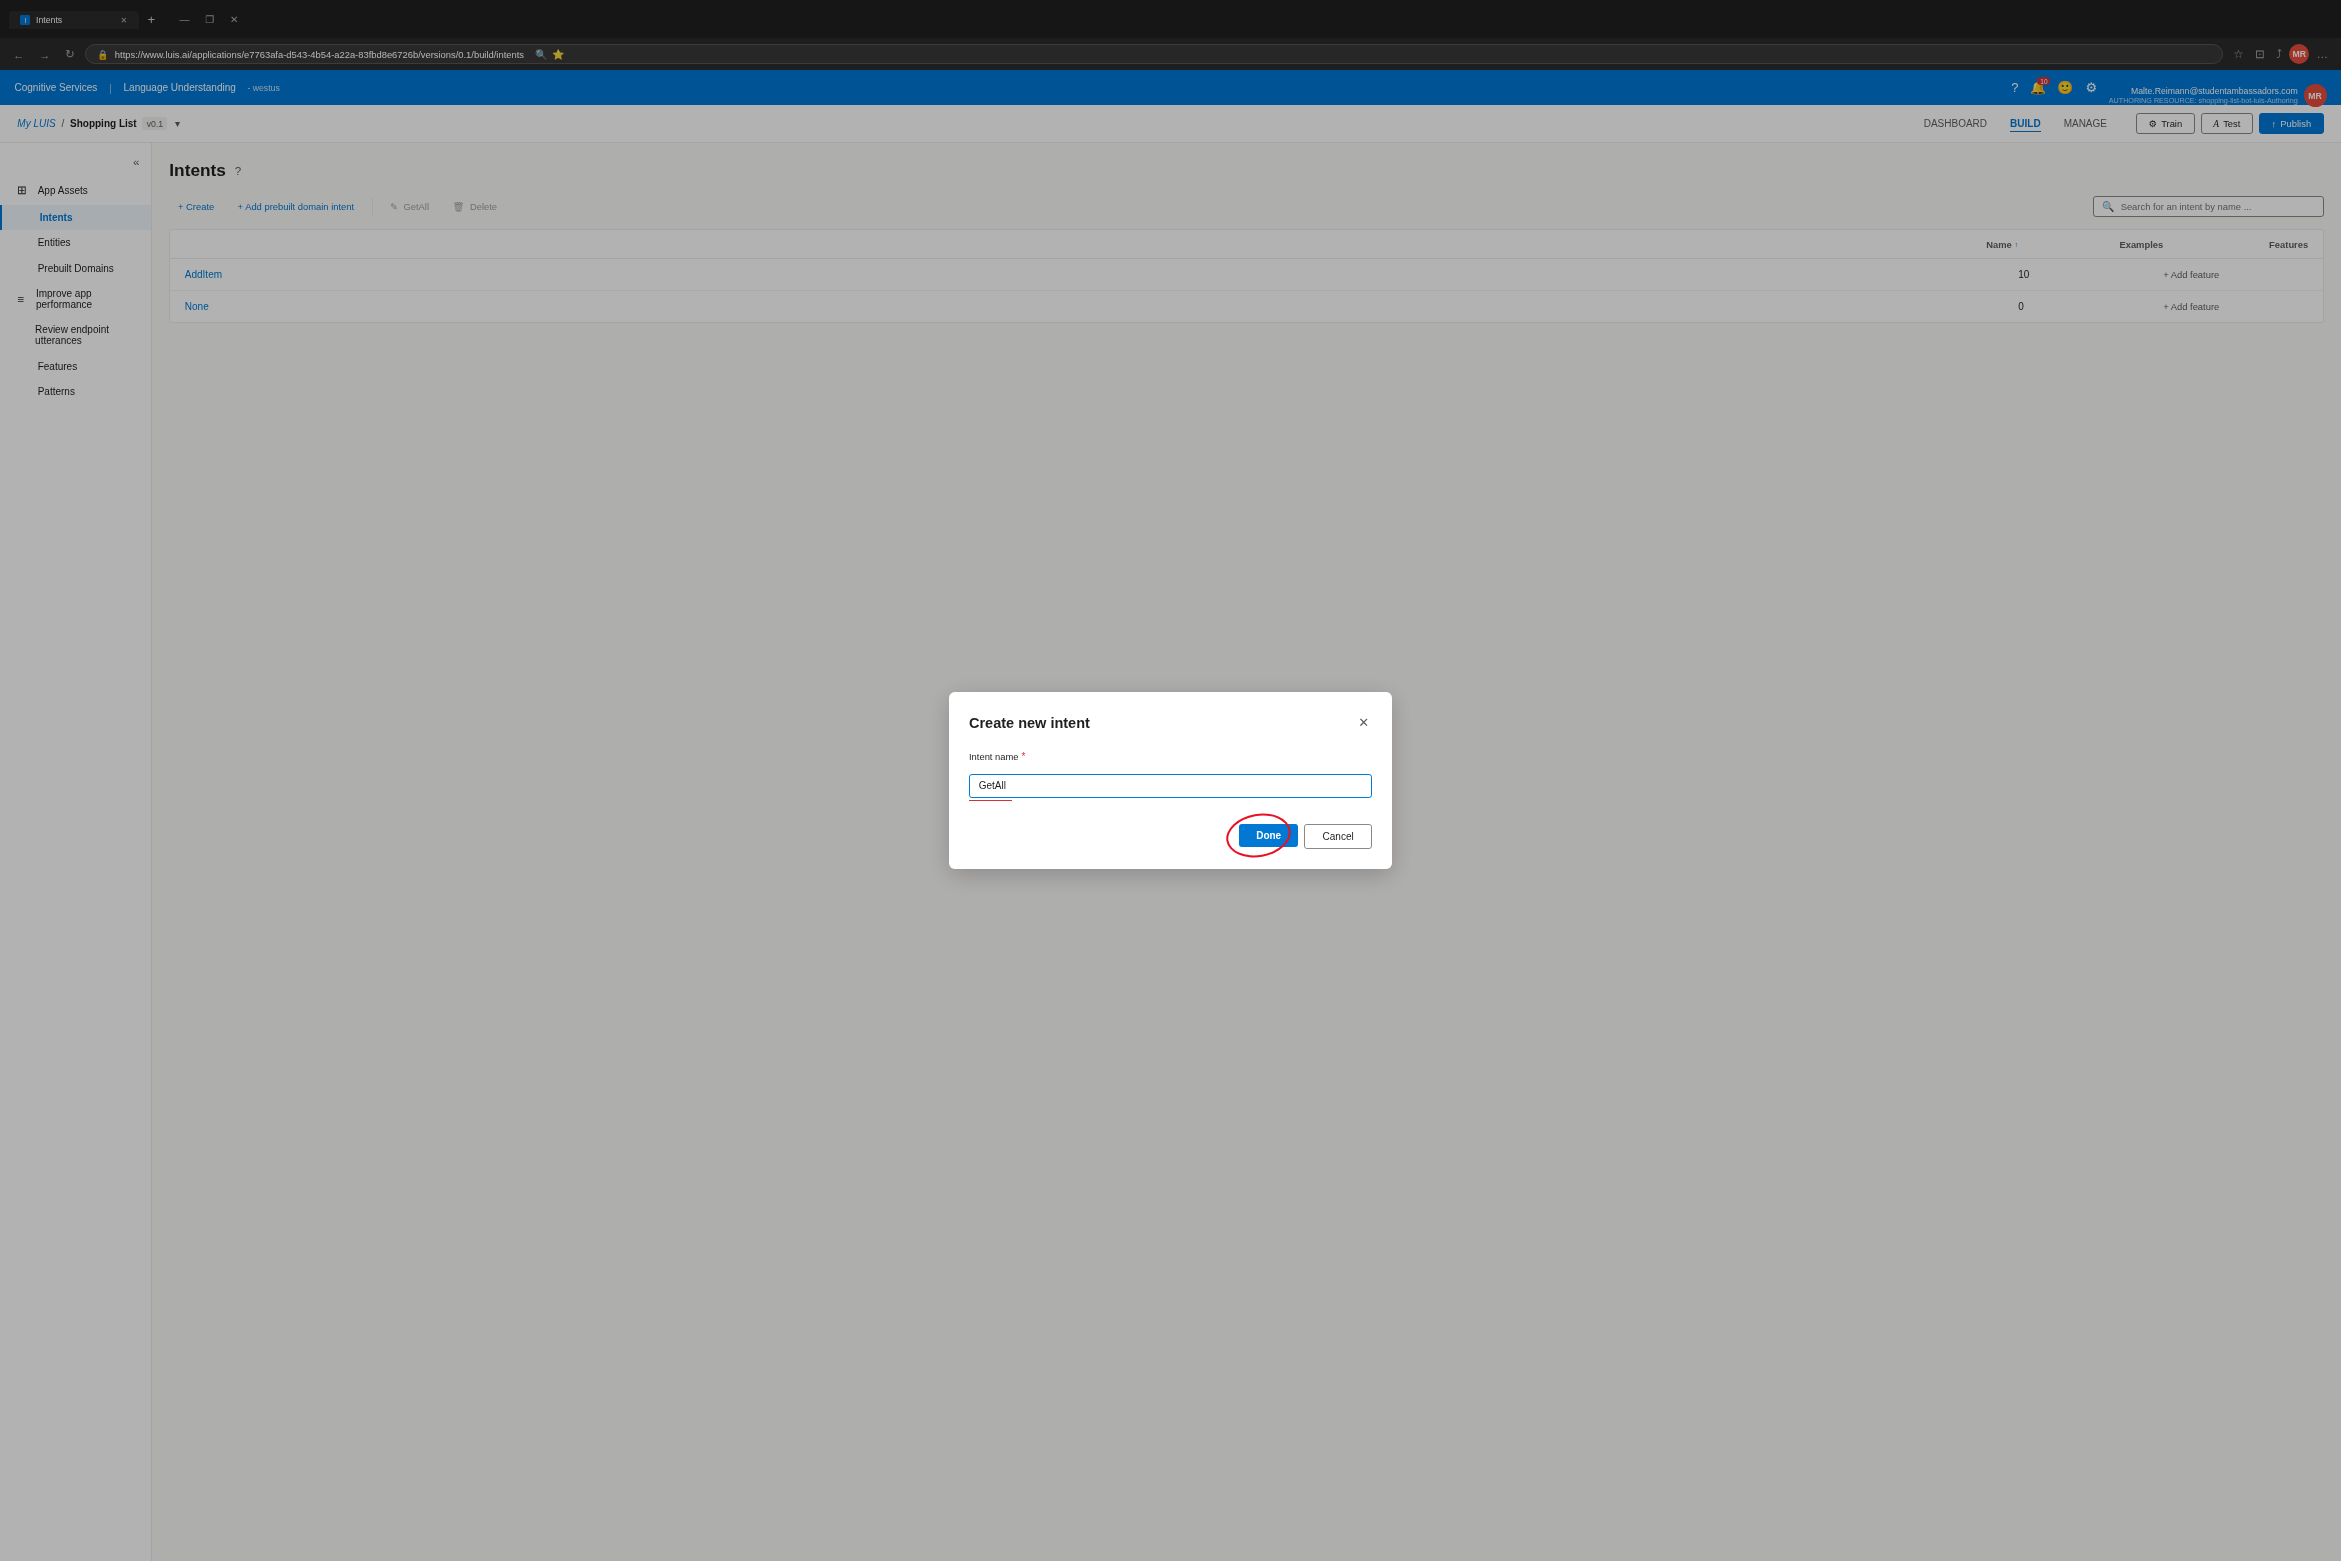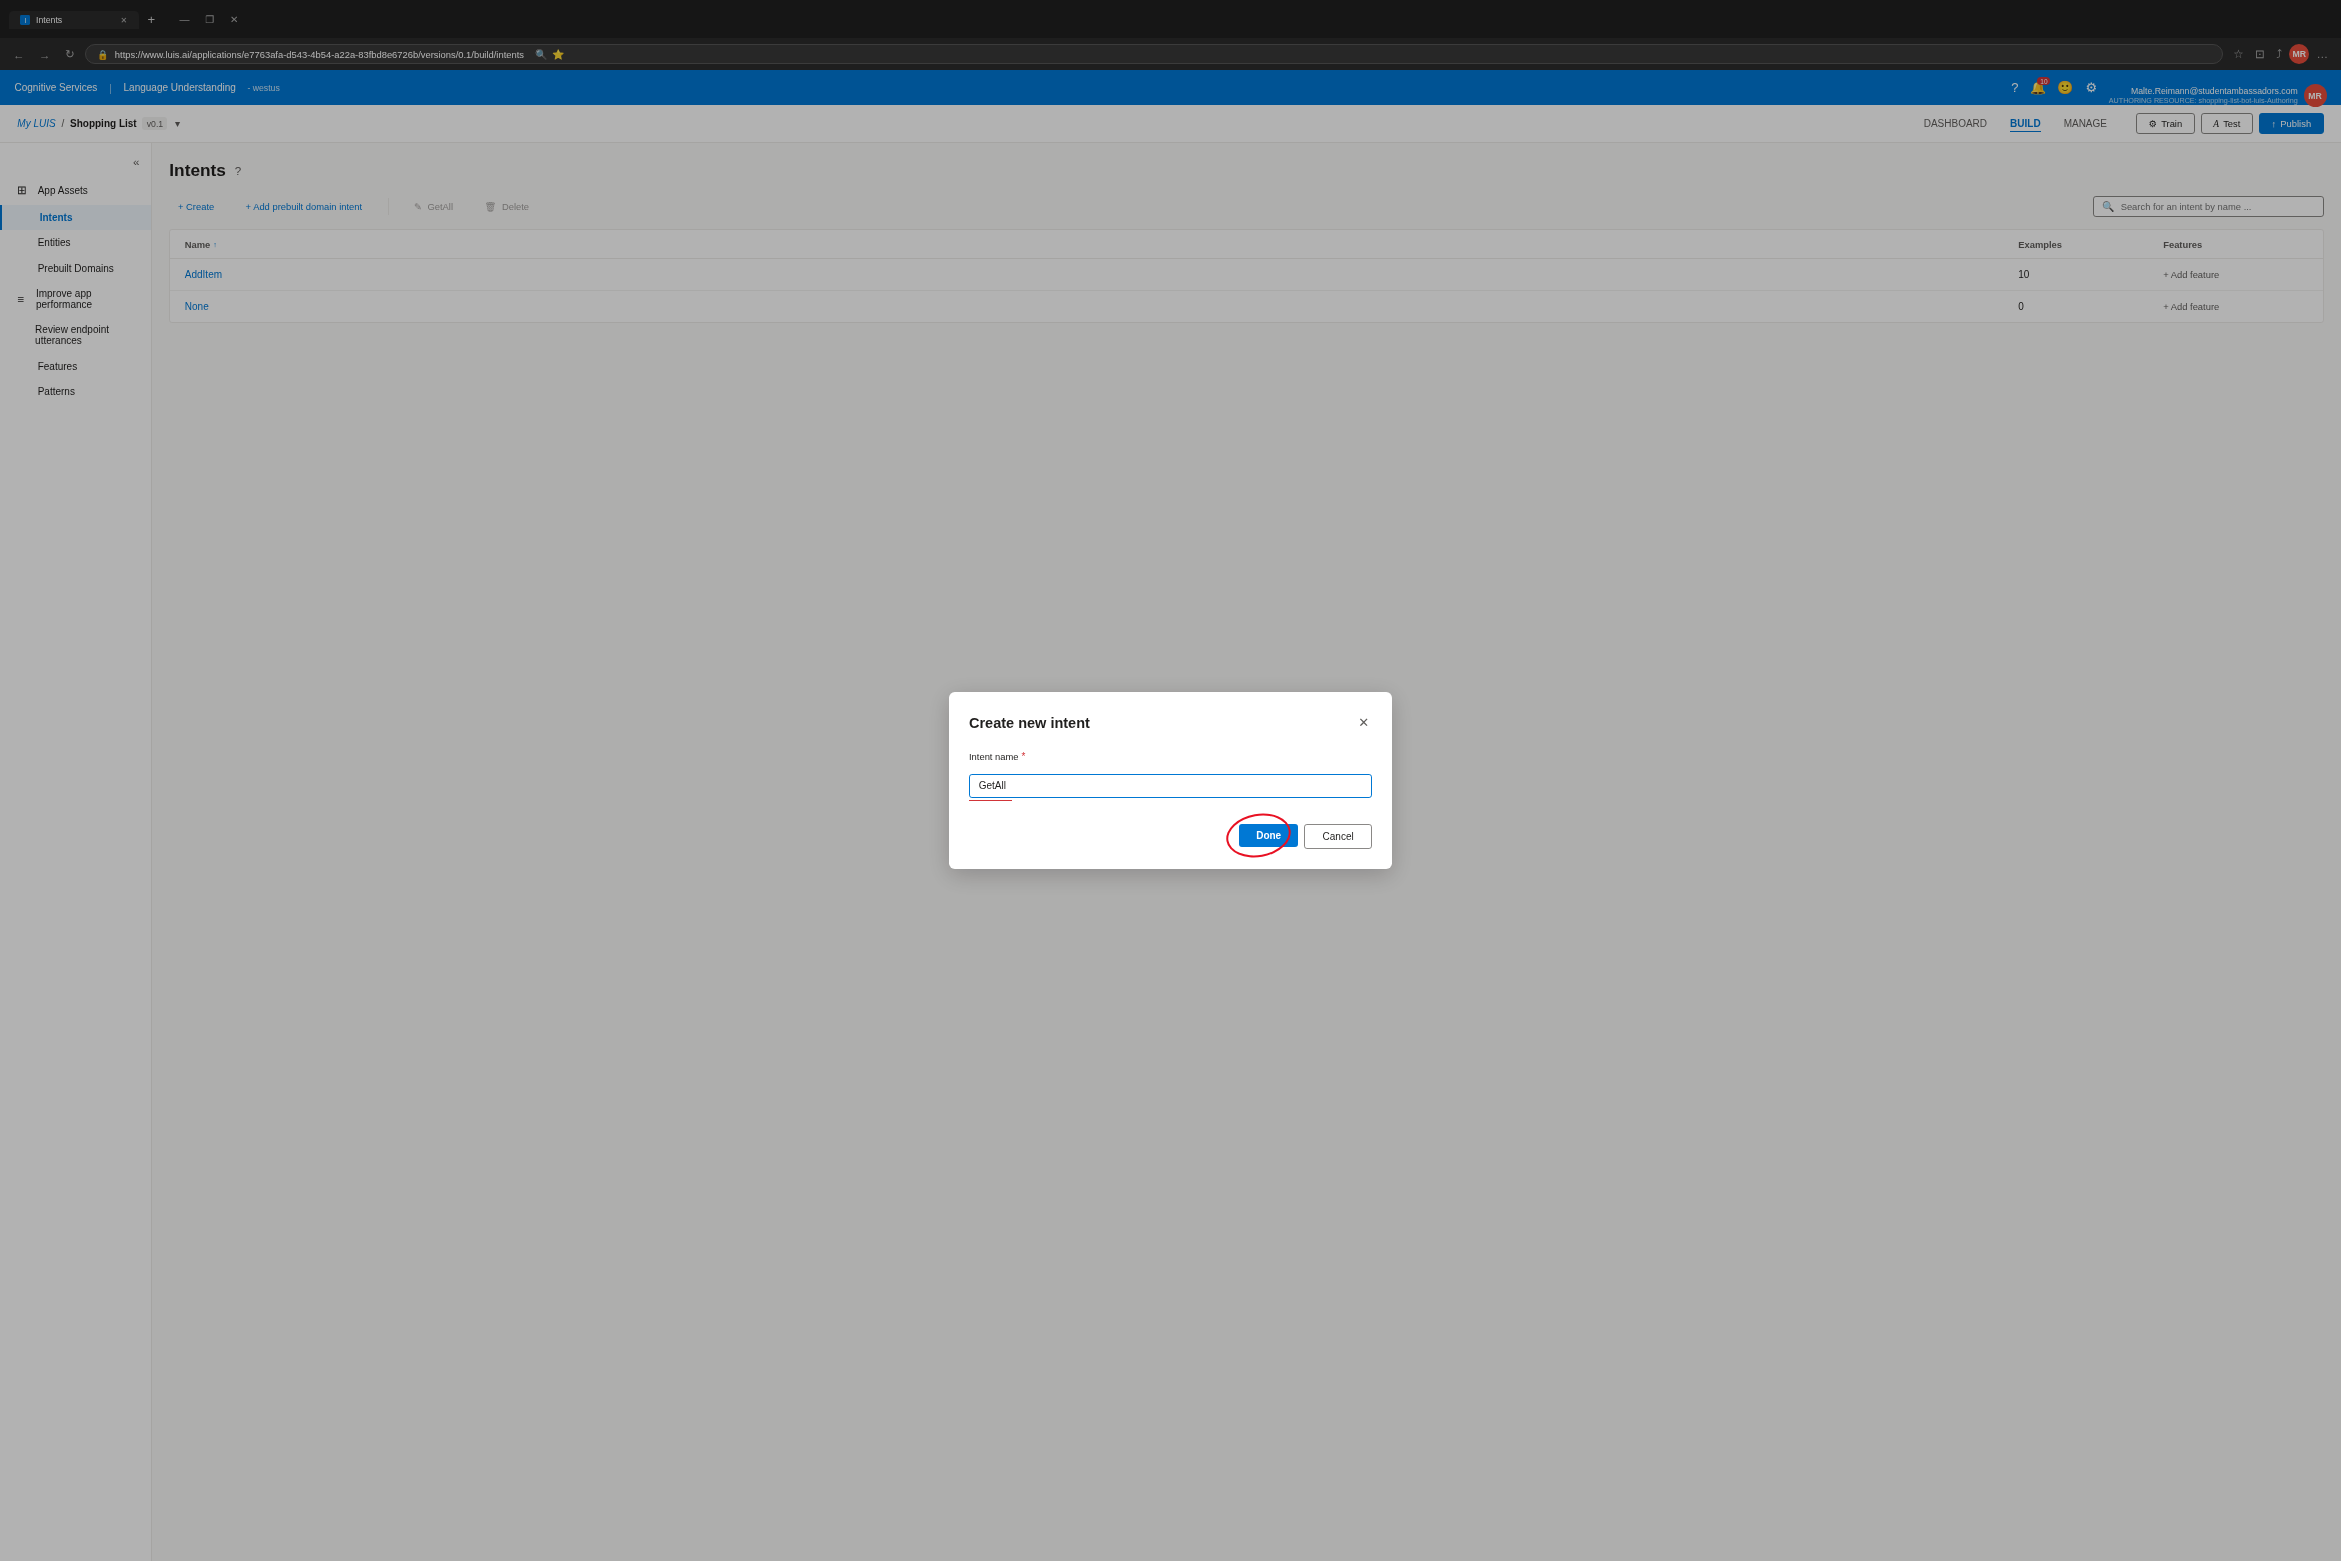--- a/index.html
+++ b/index.html
@@ -354,21 +354,21 @@
     .help-icon {
       color: #605e5c;
       font-size: 11.6px;
       cursor: pointer;
     }
 
     
     .intents-toolbar {
       display: flex;
       align-items: center;
-      gap: 14px;
+      gap: 6px;
       margin-bottom: 11.6px;
     }
     .toolbar-btn {
       display: flex;
       align-items: center;
       gap: 4.3px;
       padding: 4.3px 8.7px;
       border: none;
       background: none;
       color: #0078d4;
@@ -416,20 +416,21 @@
       padding: 8.7px 14.5px;
       border-bottom: 0.7px solid #edebe9;
       font-size: 9.4px;
       color: #605e5c;
       font-weight: 600;
     }
     .table-header-cell {
       display: flex;
       align-items: center;
       gap: 2.9px;
+      justify-content: flex-end;
     }
     .sort-icon { font-size: 7.2px; color: #0078d4; }
     .table-row {
       display: grid;
       grid-template-columns: 1fr 145px 145px;
       padding: 10px 14.5px;
       border-bottom: 0.7px solid #f3f2f1;
       align-items: center;
     }
     .table-row:last-child { border-bottom: none; }

